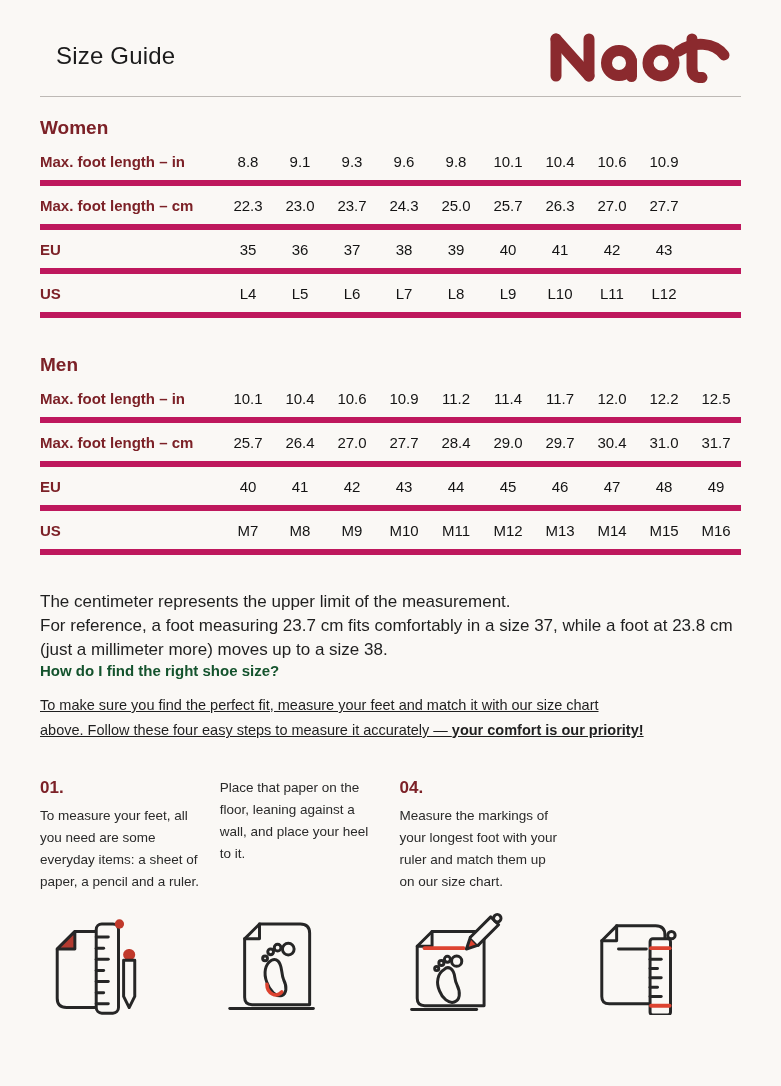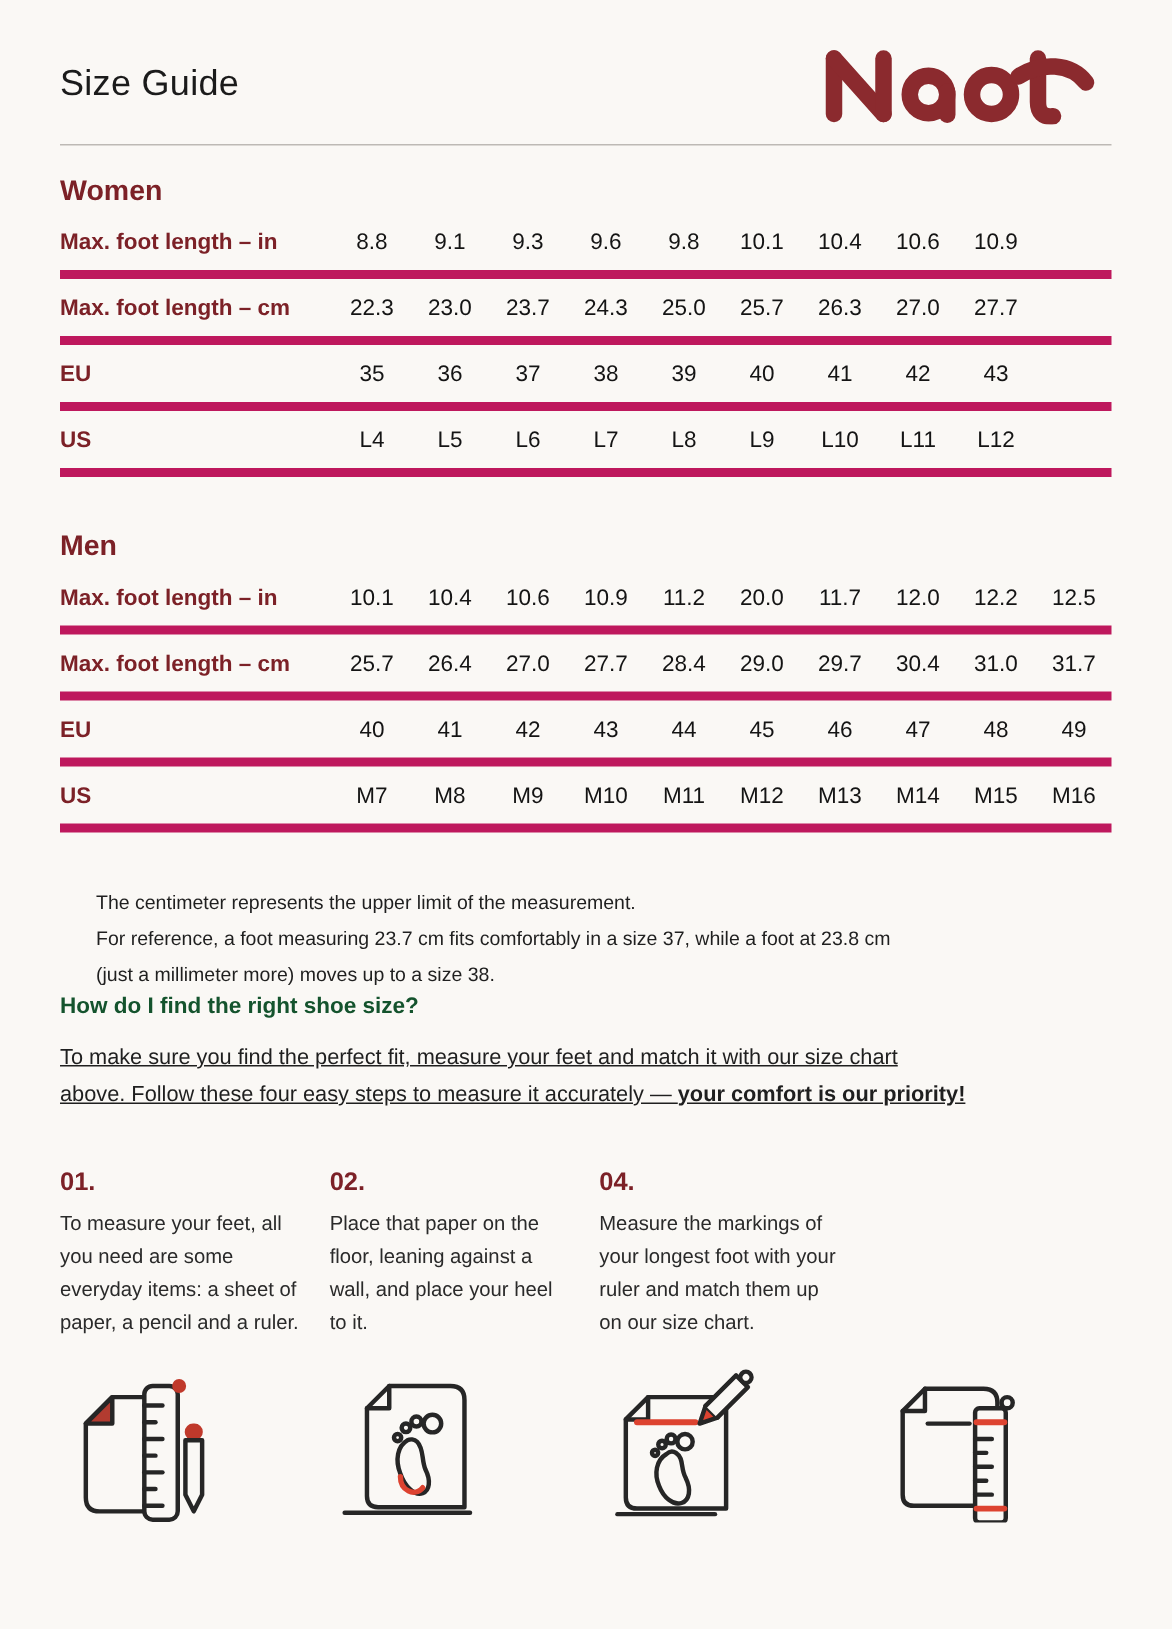--- a/index.html
+++ b/index.html
@@ -7,34 +7,34 @@
   body {
     background: var(--background, #faf8f5);
     font-family: "Liberation Sans", "DejaVu Sans", sans-serif;
     color: var(--text, #1d1d1f);
     overflow: hidden;
   }
   .page { padding: 0 40px; }
 
   
   .header { display:flex; justify-content:space-between; align-items:center; padding-top:28px; height:84px; }
-  .page-title { font-size:24px; font-weight:500; letter-spacing:.2px; color:#1b1b1b; }
+  .page-title { font-size:24px; font-weight:500; letter-spacing:.2px; color:#1b1b1b;margin-left:16px; }
   .logo svg { display:block; }
   .top-divider { border:none; border-top:1px solid #bdb9b5; margin-top:12px; }
 
   
   .section-title { font-size:19px; font-weight:700; color: var(--brand-text, #7c2127); margin:20px 0 3px; }
   .size-table.men .section-title { margin-top:36px; }
   .trow { display:flex; align-items:center; height:44px; border-bottom:6px solid #be185d; }
   .tlabel { width:182px; flex:0 0 182px; font-size:15px; font-weight:600; color: var(--brand-text, #7c2127); }
   .tcell { width:52px; flex:0 0 52px; text-align:center; font-size:15px; font-weight:400; color:#141414; }
 
   
   .notes { margin-top:35px; }
-  .notes p { font-size:13px; line-height:24px; color:#1f1f1f;margin-left:24px; }
+  .notes p { font-size:17px; line-height:24px; color:#1f1f1f; }
 
   
   .howto-heading { font-size:15px; font-weight:700; color:#14532d; }
   .howto-intro { margin-top:14px; font-size:14.5px; line-height:25px; color:#1f1f1f;text-decoration:underline; }
   .howto-intro strong { font-weight:700; }
 
   
   .steps-grid, .icons-grid {
     display:grid; grid-template-columns:repeat(4, 1fr); column-gap:18px;
   }
@@ -122,21 +122,21 @@
       </div>
       <div class="size-table men">
         <h2 class="section-title">Men</h2>
         <div class="trow">
           <div class="tlabel">Max. foot length – in</div>
           <div class="tcell">10.1</div>
           <div class="tcell">10.4</div>
           <div class="tcell">10.6</div>
           <div class="tcell">10.9</div>
           <div class="tcell">11.2</div>
-          <div class="tcell">20.0</div>
+          <div class="tcell">11.4</div>
           <div class="tcell">11.7</div>
           <div class="tcell">12.0</div>
           <div class="tcell">12.2</div>
           <div class="tcell">12.5</div>
         </div>
         <div class="trow">
           <div class="tlabel">Max. foot length – cm</div>
           <div class="tcell">25.7</div>
           <div class="tcell">26.4</div>
           <div class="tcell">27.0</div>
@@ -187,21 +187,20 @@
     <h2 class="howto-heading">How do I find the right shoe size?</h2>
     <p class="howto-intro"><span>To make sure you find the perfect fit, measure your feet and match it with our size chart</span><br><span>above. Follow these four easy steps to measure it accurately — </span><strong>your comfort is our priority!</strong></p>
   </section>
 
   <section class="steps-grid" id="steps">
       <div class="step">
         <div class="step-num">01.</div>
         <div class="step-text">To measure your feet, all you need are some everyday items: a sheet of paper, a pencil and a ruler.</div>
       </div>
       <div class="step">
-        <div class="step-num">02.</div>
         <div class="step-text">Place that paper on the floor, leaning against a wall, and place your heel to it.</div>
       </div>
       <div class="step">
         <div class="step-num">04.</div>
         <div class="step-text">Measure the markings of your longest foot with your ruler and match them up on our size chart.</div>
       </div>
     </section>
 
   <section class="icons-grid">
 

